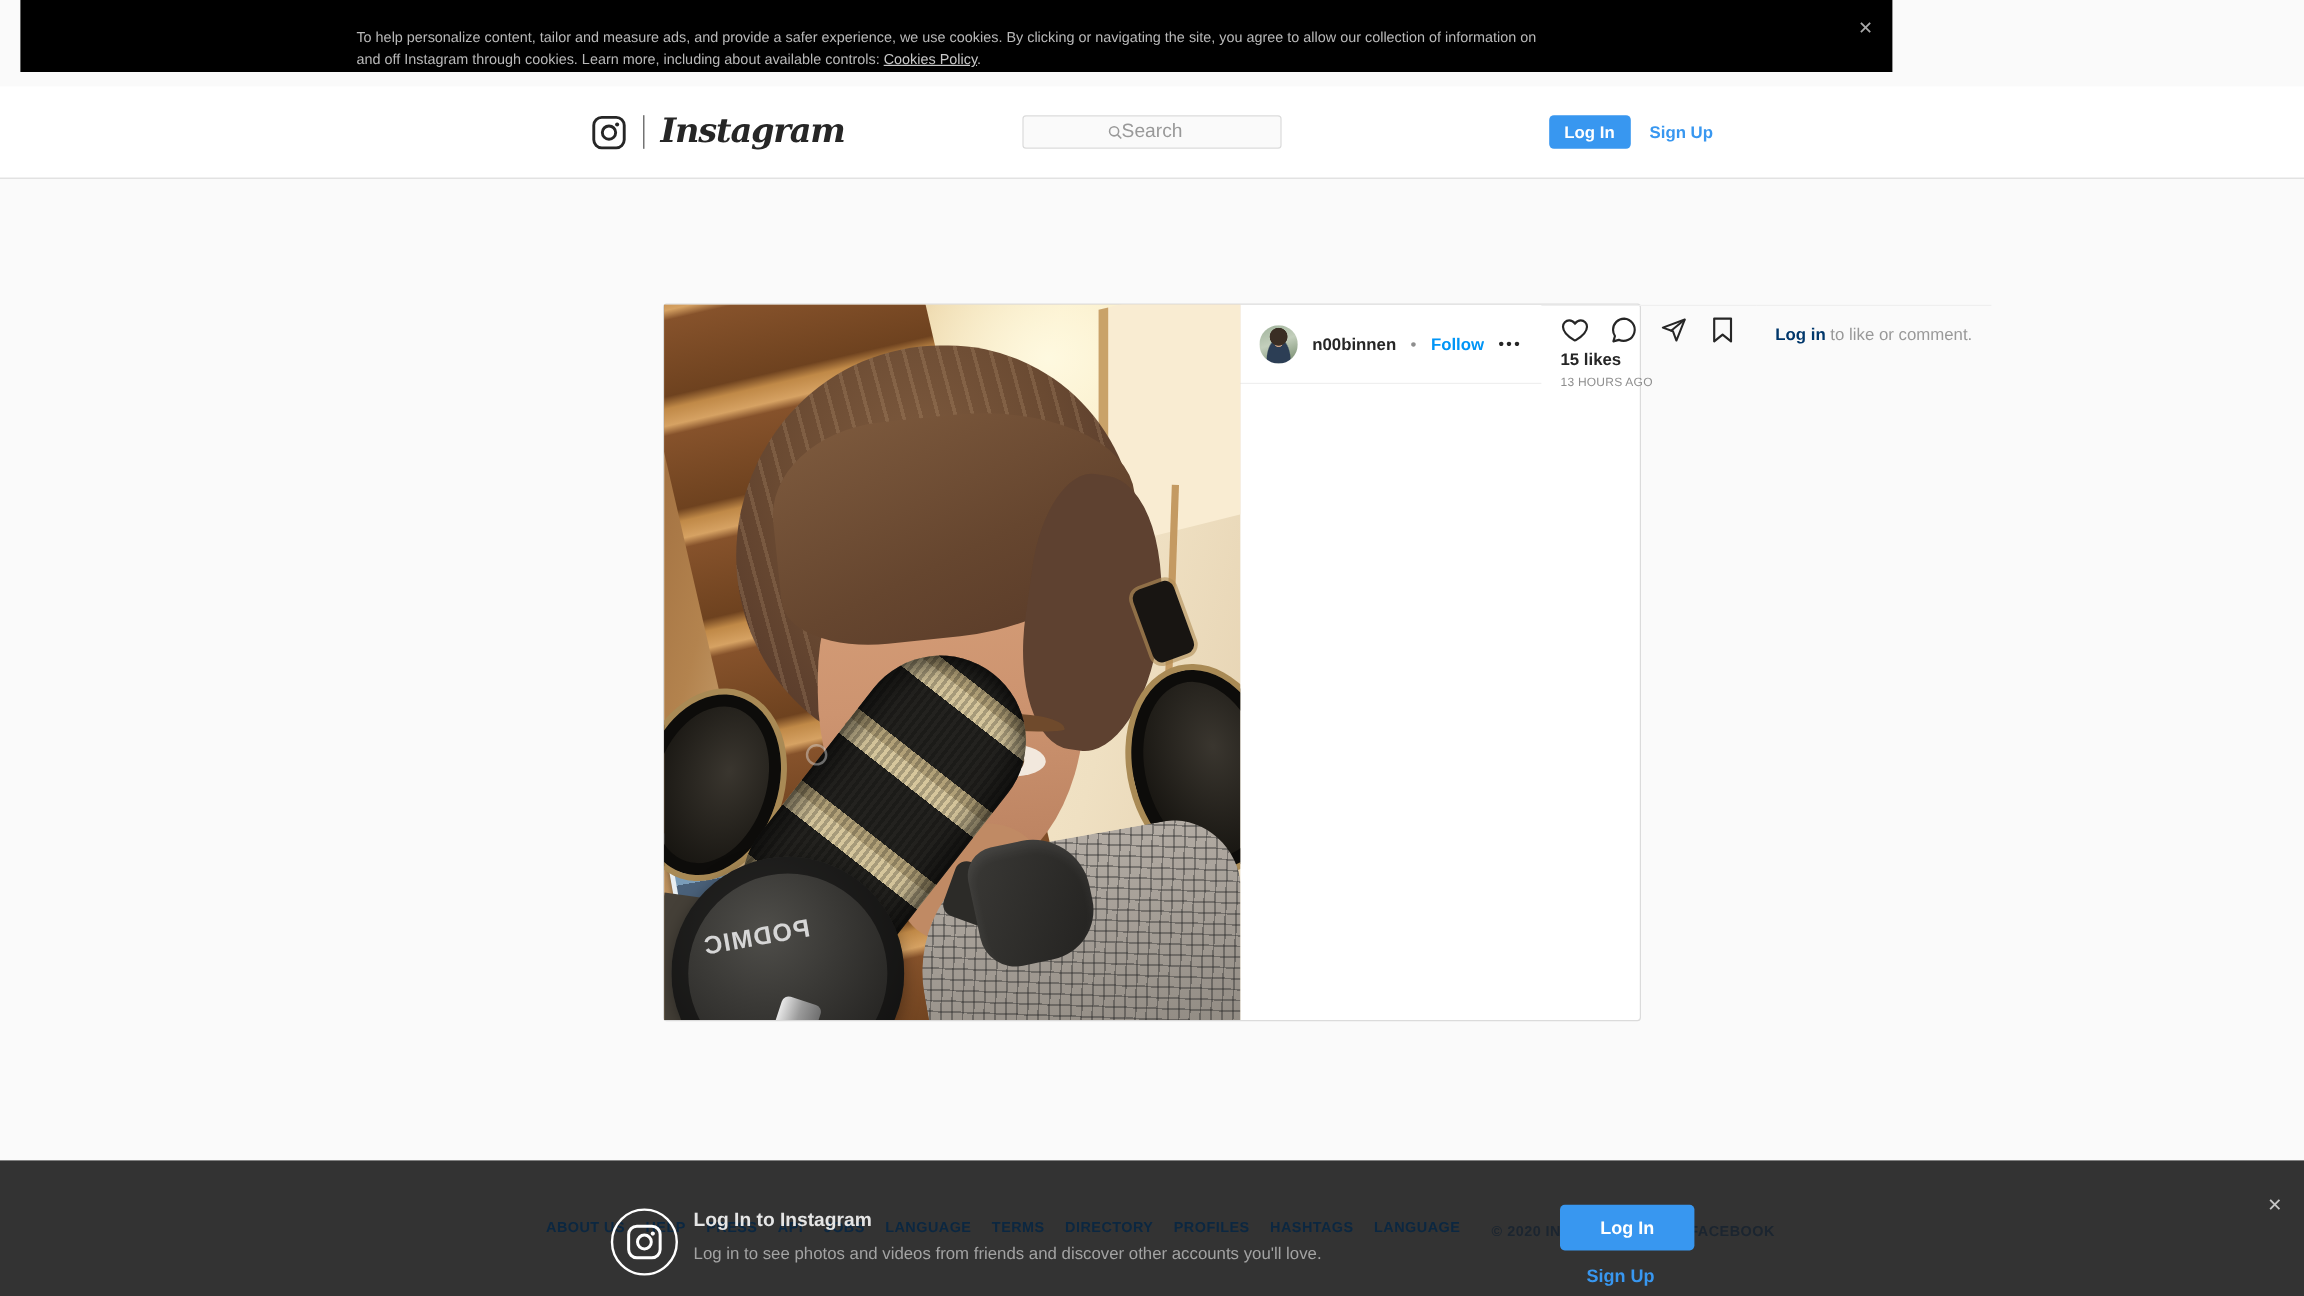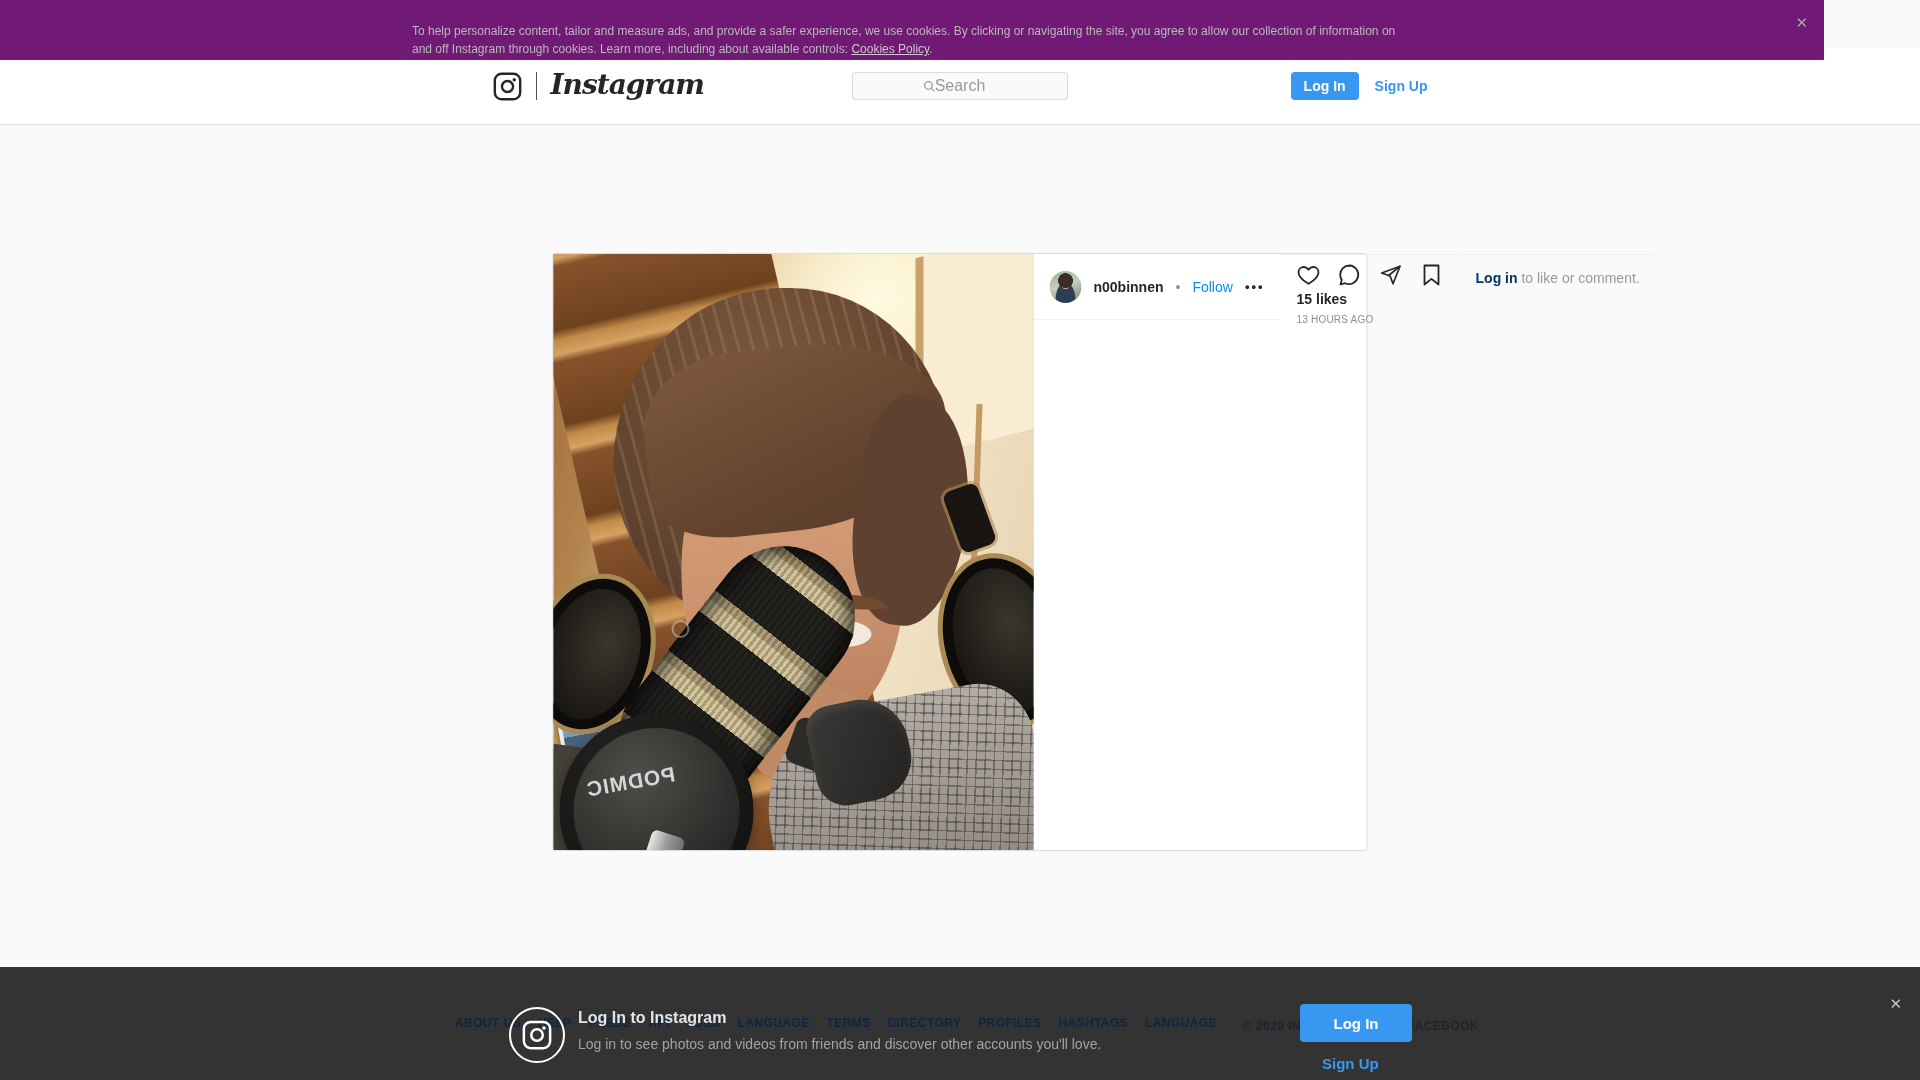--- a/index.html
+++ b/index.html
@@ -2,27 +2,27 @@
 <html><head>
 <meta charset="utf-8">
 <style>
   * { box-sizing: border-box; }
   html,body { margin:0; padding:0; }
   body {
     width:1920px; height:1080px; position:relative; overflow:hidden;
     background:#fafafa; font-family:"Liberation Sans", sans-serif; color:#262626;
   }
   
-  .cookie-banner { position:absolute; top:0; left:0; width:1824px; height:60px; background:#701a75; z-index:50; }
+  .cookie-banner { position:absolute; top:0; left:17px; width:1560px; height:60px; background:#000000; z-index:50; }
   .cookie-text { position:absolute; left:50%; transform:translateX(-50%); top:10px; width:1000px;
     font-size:12px; line-height:18px; color:#b9b9b9; }
   .cookie-text a { color:#c9c9c9; text-decoration:underline; cursor:pointer; }
   .cookie-close { position:absolute; right:16px; top:14px; font-size:15px; color:#a8a8a8; cursor:pointer; }
   
-  .site-header { position:absolute; top:48px; left:0; width:1920px; height:77px; background:#ffffff;
+  .site-header { position:absolute; top:72px; left:0; width:1920px; height:77px; background:#ffffff;
     border-bottom:1px solid #dbdbdb; z-index:40; }
   .header-inner { width:935px; height:100%; margin:0 auto; position:relative; display:flex; align-items:center; }
   .logo-group { display:flex; align-items:center; gap:14px; cursor:pointer; }
   .logo-cam { width:29px; height:29px; color:#262626; }
   .logo-divider { width:1px; height:28px; background:#262626; opacity:.8; }
   .wordmark { font-family:"DejaVu Serif", serif; font-style:italic; font-weight:600; font-size:28px;
     letter-spacing:-1px; color:#262626; margin-top:-4px; }
   .searchbox { position:absolute; left:50%; transform:translateX(-50%); top:24px; width:216px; height:28px;
     background:#fafafa; border:1px solid #dbdbdb; border-radius:3px; }
   .searchbox svg { position:absolute; left:calc(50% - 37px); top:7px; width:13px; height:13px; color:#999; pointer-events:none; }
@@ -105,21 +105,21 @@
   .panel-header { height:66px; flex:none; display:flex; align-items:center; gap:12px; padding:0 16px;
     border-bottom:1px solid #efefef; }
   .avatar { width:32px; height:32px; border-radius:50%; flex:none; cursor:pointer;
     background:
       radial-gradient(circle at 50% 30%, #3a2e24 0 26%, transparent 28%),
       radial-gradient(circle at 50% 46%, #caa184 0 14%, transparent 16%),
       radial-gradient(ellipse at 50% 92%, #2c3e55 0 42%, transparent 46%),
       linear-gradient(160deg,#9fb29a 0%,#c3cfbc 45%,#6f8567 100%); }
   .uname { font-weight:700; font-size:14px; color:#262626; cursor:pointer; }
   .udot { color:#8e8e8e; font-size:14px; }
-  .follow { color:#0095f6; font-weight:400; font-size:14px; cursor:pointer; }
+  .follow { color:#0095f6; font-weight:700; font-size:14px; cursor:pointer; }
   .more { margin-left:auto; color:#262626; font-size:13px; font-weight:700; letter-spacing:2px; cursor:pointer; }
   .panel-body { flex:1; padding:14px 16px; overflow:hidden; }
   .caption-row { display:flex; gap:12px; }
   .caption-text { font-size:14px; line-height:18px; color:#262626; }
   .caption-text .cap-user { font-weight:700; margin-right:4px; cursor:pointer; }
   .caption-text .cap-plain { margin-right:4px; }
   .hashtags span { color:#00376b; margin-right:3px; cursor:pointer; }
   .posted-short { margin:14px 0 0 44px; font-size:12px; color:#8e8e8e; }
   .panel-actions { flex:none; border-top:1px solid #efefef; padding:8px 16px 10px; }
   .icon-row { display:flex; align-items:center; gap:17px; }

